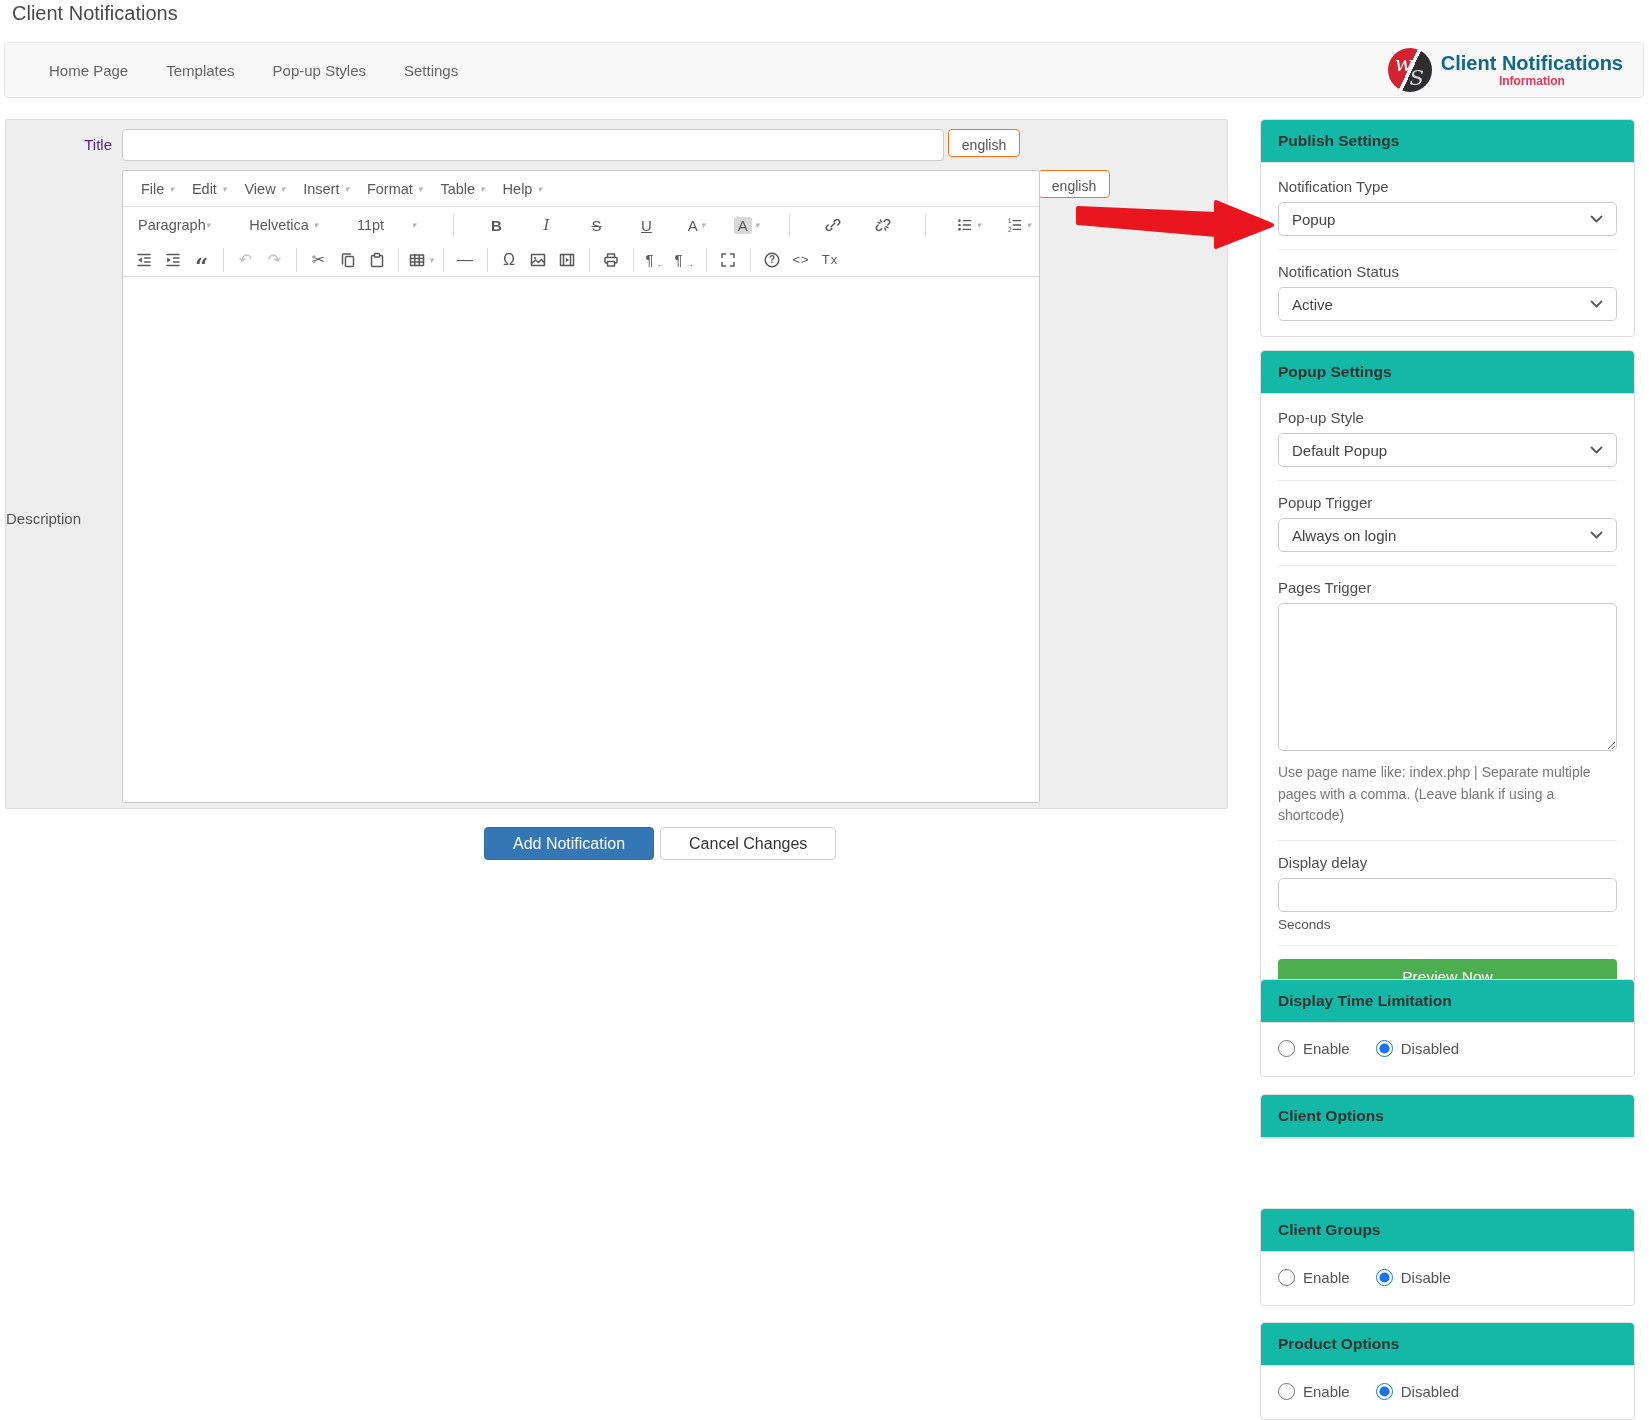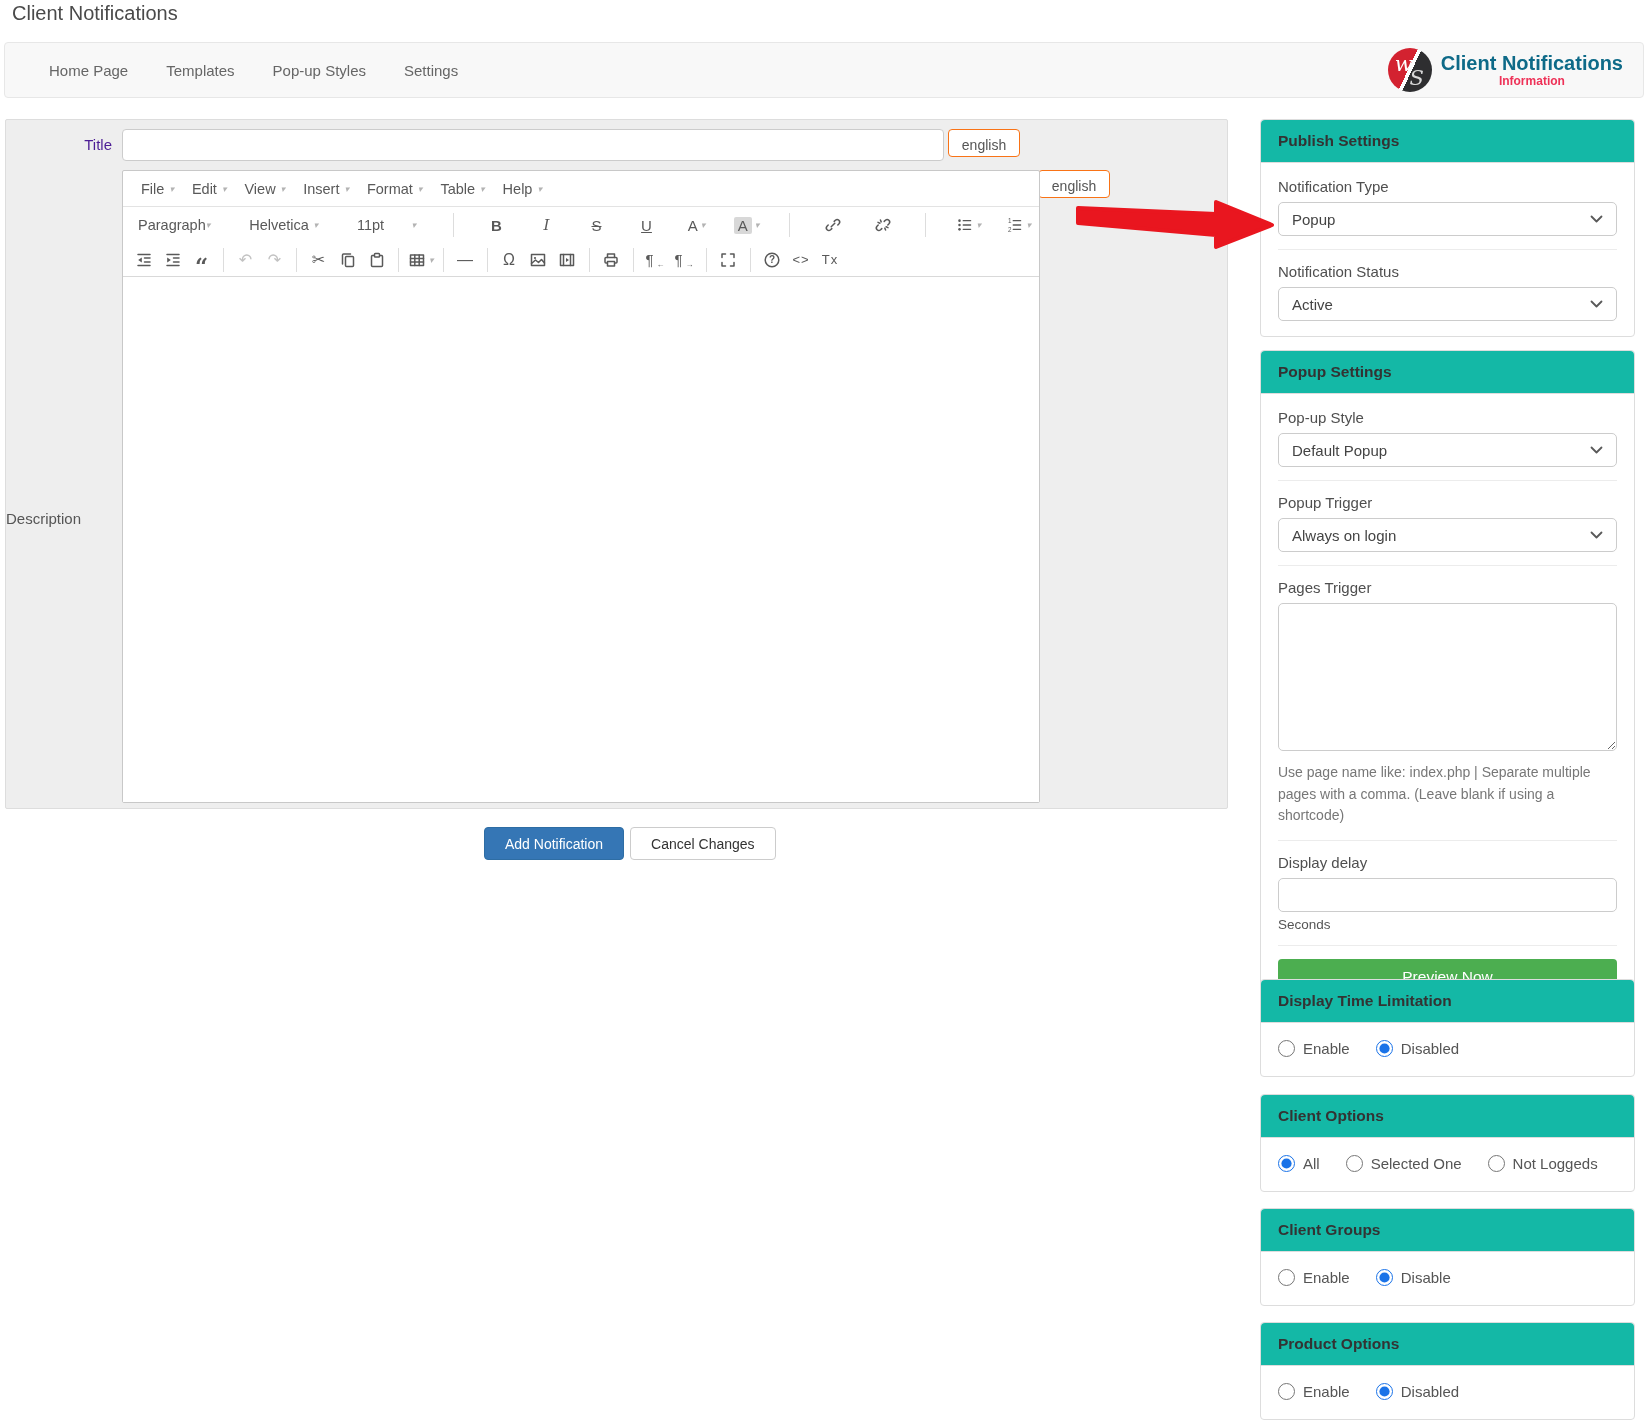--- a/index.html
+++ b/index.html
@@ -67,21 +67,21 @@
   svg .nls { fill: #595959; stroke: none; font-size: 6.5px; font-family: "Liberation Sans", sans-serif; }
   .content { flex: 1; background: #fff; outline: none; }
   .statusbar { height: 27px; border-top: 1px solid #e3e3e3; display: flex; align-items: center; justify-content: flex-end;
     gap: 14px; padding-right: 20px; position: relative; flex: none; }
   .wordcount, .branding { font-size: 10px; color: #8f8f8f; letter-spacing: 0.4px; }
   .grip { position: absolute; right: 2px; bottom: 2px; }
   .grip path { stroke: #bbb; stroke-width: 1; }
 
   
   .form-actions { position: absolute; left: 484px; top: 827px; display: flex; gap: 6px; }
-  .btn { height: 33px; border-radius: 4px; font-size: 14px; font-family: inherit; padding: 0 20px; cursor: pointer; }
+  .btn { height: 33px; border-radius: 4px; font-size: 16px; font-family: inherit; padding: 0 28px; cursor: pointer; }
   .btn-primary { background: var(--accent-blue); border: 1px solid #2e6da4; color: #fff; }
   .btn-default { background: #fff; border: 1px solid #ccc; color: #333; }
 
   
   .side-panel { position: absolute; left: 1260px; width: 375px; background: #fff; border: 1px solid #ddd; border-radius: 4px; }
   .sp-head { height: 43px; line-height: 42px; padding-left: 17px; background: #14b8a6; border-bottom: 1px solid #ddd;
     font-size: 15.5px; font-weight: 700; color: #333; border-radius: 4px 4px 0 0; }
   .sp-body { padding: 15px 17px; }
   .fld-label { display: block; font-size: 15px; color: #4f4f4f; margin-bottom: 7px; }
   .select { height: 34px; border: 1px solid #ccc; border-radius: 5px; background: #fff; display: flex; align-items: center;
@@ -406,34 +406,20 @@
     </label>
     <label class="radio-opt">
       <input type="radio" name="g-dtl" checked="" style="">
       <span>Disabled</span>
     </label>
   </div>
 </section>
 
 <section class="side-panel" style="top:1094px">
   <header class="sp-head">Client Options</header>
-  <div class="radio-row">
-    <label class="radio-opt">
-      <input type="radio" name="g-co" checked="" style="">
-      <span>All</span>
-    </label>
-    <label class="radio-opt">
-      <input type="radio" name="g-co" style="">
-      <span>Selected One</span>
-    </label>
-    <label class="radio-opt">
-      <input type="radio" name="g-co" style="">
-      <span>Not Loggeds</span>
-    </label>
-  </div>
 </section>
 
 <section class="side-panel" style="top:1208px">
   <header class="sp-head">Client Groups</header>
   <div class="radio-row">
     <label class="radio-opt">
       <input type="radio" name="g-cg" style="">
       <span>Enable</span>
     </label>
     <label class="radio-opt">

